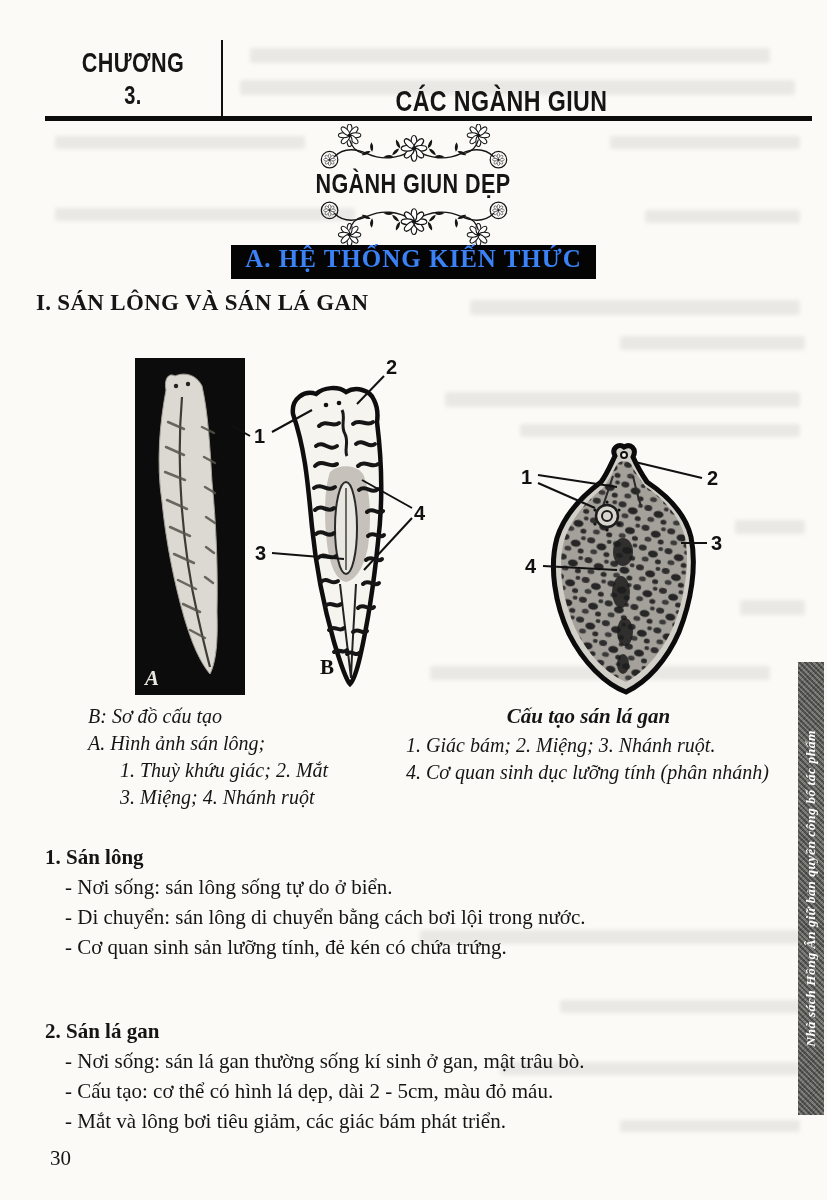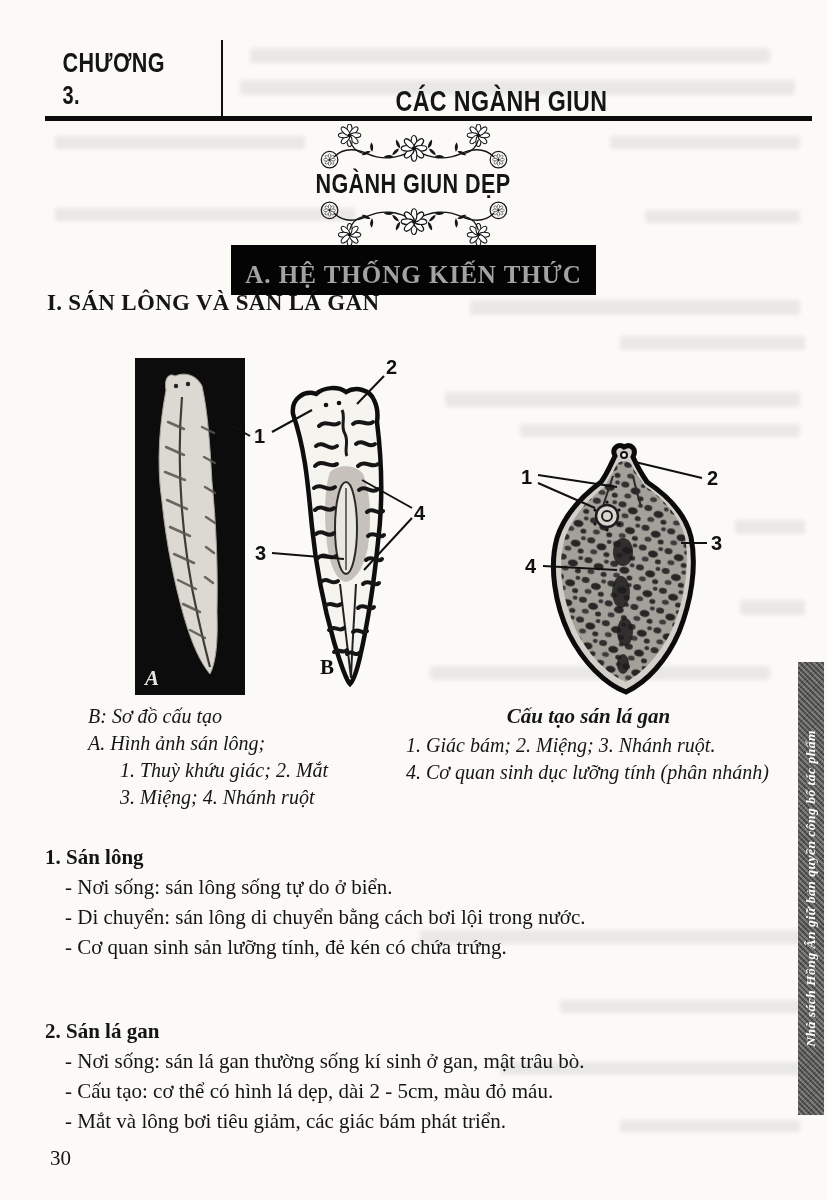--- a/index.html
+++ b/index.html
@@ -3,40 +3,40 @@
 <meta charset="utf-8">
 <style>
   html,body{margin:0;padding:0;background:#e8e8e8;}
   .page{position:relative;width:827px;height:1200px;margin:0 auto;background:#fbfaf6;
         font-family:"Liberation Serif",serif;color:#151515;overflow:hidden;}
   .ghost{position:absolute;background:#858585;opacity:.15;filter:blur(2.2px);border-radius:2px;z-index:0;}
   .layer{position:absolute;z-index:1;}
 
   
   .chapter-box{left:45px;top:40px;width:176px;height:78px;border-right:2.5px solid #111;
-    display:flex;flex-direction:column;justify-content:center;gap:2px;}
+    display:flex;flex-direction:column;align-items:center;justify-content:center;gap:2px;}
   .cond{font-family:"Liberation Sans",sans-serif;font-weight:bold;display:inline-block;
     transform:scaleX(.8);transform-origin:center;letter-spacing:.5px;}
   .chapter-box .l1{font-size:27px;}
   .chapter-box .l2{font-size:25px;}
   .chapter-title{left:221px;top:40px;width:560px;height:78px;display:flex;align-items:flex-end;justify-content:center;}
   .chapter-title .t{font-size:29px;}
   .thick-rule{left:45px;top:116px;width:767px;height:4.5px;background:#0c0c0c;}
 
   .ornament-wrap{left:0;top:124px;width:827px;text-align:center;height:48px;}
   .ornament-wrap.flip{top:199px;}
   .ornament-wrap.flip svg{transform:scaleY(-1);}
   .phylum{left:0;top:169px;width:827px;text-align:center;}
   .phylum .t{font-size:27px;letter-spacing:.5px;}
 
   .know-bar{left:0;top:245px;width:827px;text-align:center;}
-  .know-bar span{display:inline-block;background:#040404;color:#a3a3a3;font-weight:bold;
-    font-size:25px;letter-spacing:1px;padding:16px 14px 6px 14px;}
-
-  .heading-i{left:47px;top:290px;font-size:23px;font-weight:bold;letter-spacing:.3px;}
+  .know-bar span{display:inline-block;background:#040404;color:#3b82f6;font-weight:bold;
+    font-size:25px;letter-spacing:1px;padding:0 14px 6px 14px;}
+
+  .heading-i{left:36px;top:290px;font-size:23px;font-weight:bold;letter-spacing:.3px;}
 
   .fig{z-index:2;}
   .cap{font-style:italic;font-size:20px;line-height:27px;}
   .cap .cap-title{font-weight:bold;font-size:21px;text-align:center;margin-bottom:2px;}
   .cap-left{left:88px;top:703px;width:342px;}
   .cap-right{left:406px;top:703px;width:365px;}
   .cap .ind{padding-left:32px;}
 
   .body-block{left:45px;top:842px;width:763px;font-size:21px;line-height:30px;}
   .body-block.two{top:1016px;}

